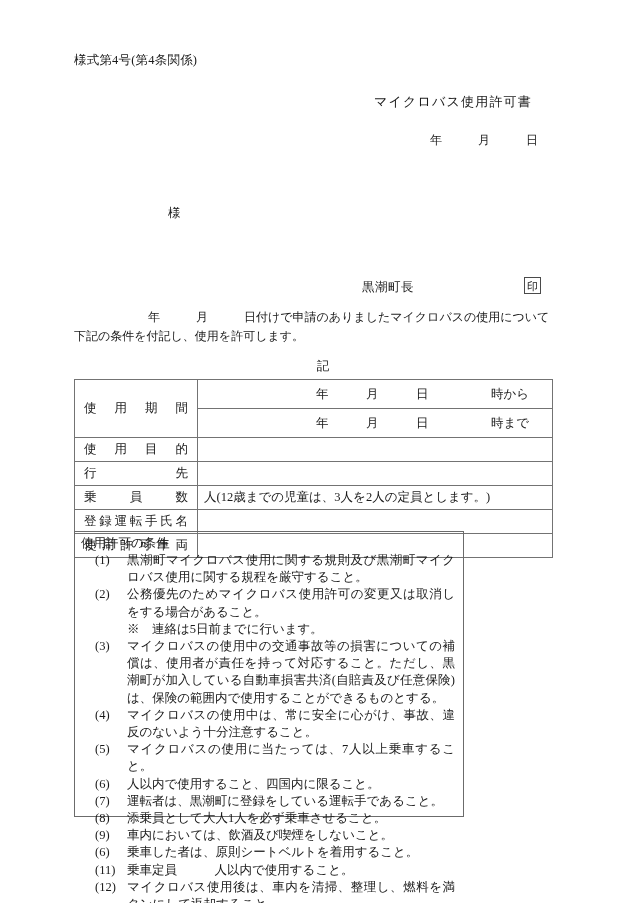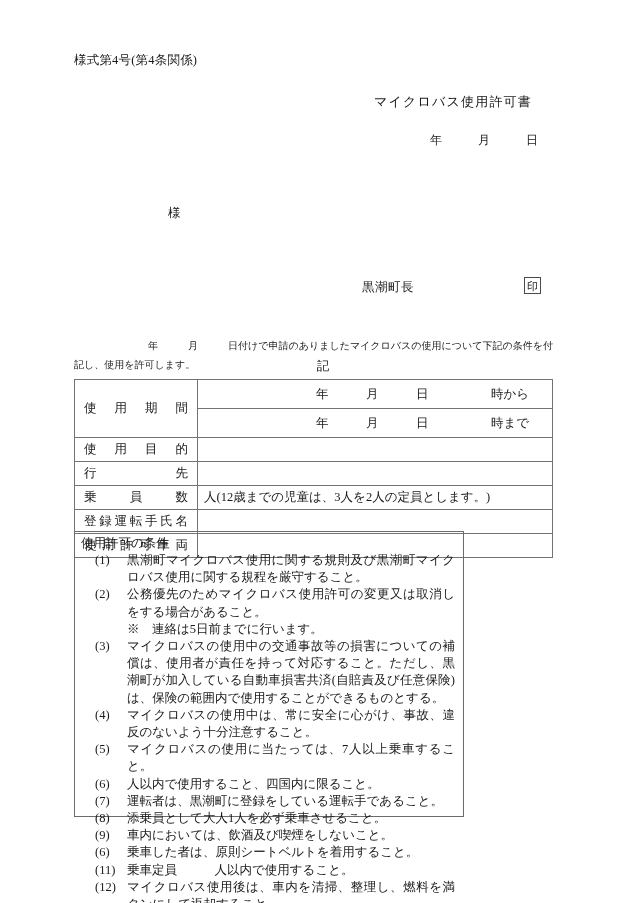--- a/index.html
+++ b/index.html
@@ -72,23 +72,23 @@
     font-size: 11px;
     line-height: 17px;
     text-align: center;
     box-sizing: border-box;
   }
 
   
   .intro {
     position: absolute;
     left: 74px;
-    top: 336px;
+    top: 308px;
     width: 481px;
-    font-size: 10px;
+    font-size: 12px;
     line-height: 19px;
     text-indent: 74px;
     white-space: pre-wrap;
   }
   .kiji {
     position: absolute;
     left: 0; top: 358px;
     width: 630px;
     text-align: center;
     font-size: 12.5px;

